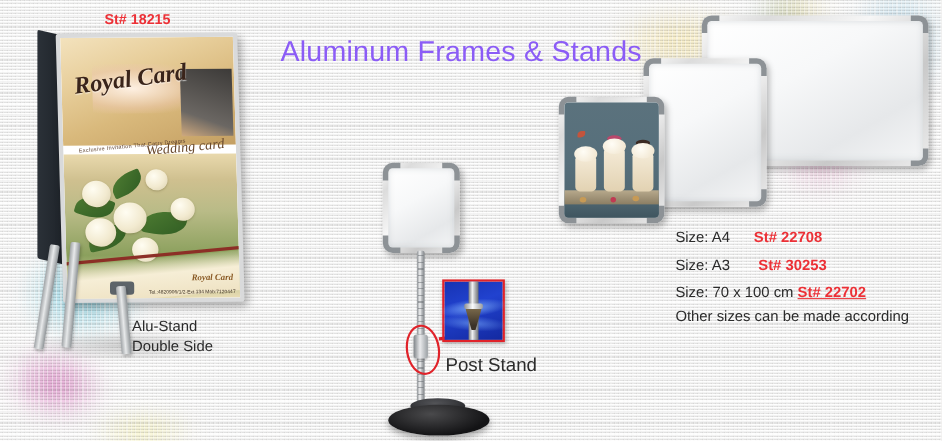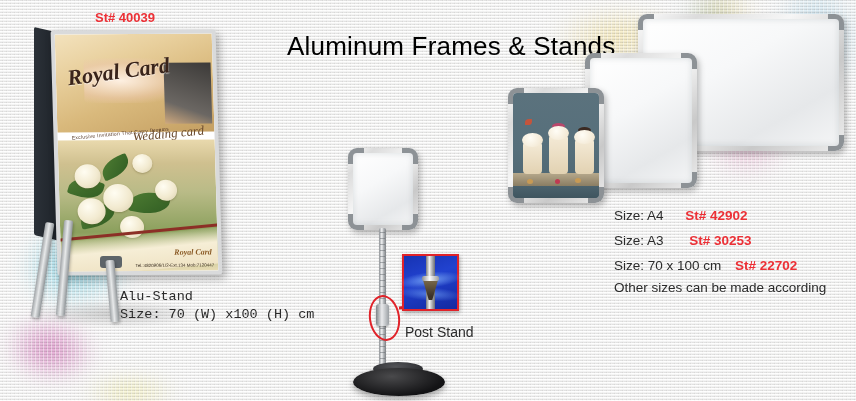--- a/index.html
+++ b/index.html
@@ -53,29 +53,29 @@
   .paper-grain{
     position:absolute;inset:0;pointer-events:none;
     background:
       repeating-linear-gradient(0deg, rgba(255,255,255,0) 0 2px, rgba(150,150,150,.10) 2px 3px),
       repeating-linear-gradient(90deg, rgba(255,255,255,0) 0 3px, rgba(255,255,255,.45) 3px 4px);
   }
 
   
   .title{
     position:absolute;left:255px;top:31px;
-    font-size:26px;color:#000000;letter-spacing:.2px;white-space:nowrap;margin-left:32px;
+    font-size:26px;color:#8b5cf6;letter-spacing:.2px;white-space:nowrap;
   }
   .stnum-top{
     position:absolute;left:95px;top:10px;
     font-size:13px;color:#ec3036;font-weight:bold;white-space:nowrap;
   }
   .blk{position:absolute;color:#2b2b2b;font-size:13.5px;line-height:18px;white-space:nowrap;}
-  .blk-alu{left:120px;top:288px;font-family:Liberation Mono, monospace;}
-  .blk-post{left:405px;top:323px;font-size:14px;line-height:18px;}
+  .blk-alu{left:120px;top:288px;}
+  .blk-post{left:405px;top:323px;font-size:17px;line-height:18px;}
   .blk-sizes{left:614px;top:203px;font-size:13.5px;line-height:25px;}
   .blk-sizes .rowline{white-space:nowrap;}
   .sn{color:#ec3036;font-weight:bold;}
   .blk-sizes .note{line-height:20px;display:block;}
   .post-row{display:block;white-space:nowrap;}
   .post-row .sn{margin-left:10px;}
   .clip-right{position:absolute;left:405px;top:323px;width:104px;height:58px;overflow:hidden;}
 
   
   .frame{position:absolute;border-radius:9px;
@@ -210,21 +210,21 @@
 <div id="page">
 
   <div class="paper-base"></div>
   <div class="wash wash-tr"></div>
   <div class="wash wash-tr2"></div>
   <div class="wash wash-bl-cyan"></div>
   <div class="wash wash-bl-mag"></div>
   <div class="wash wash-b-yellow"></div>
   <div class="paper-grain"></div>
 
-  <div class="stnum-top">St# 40039</div>
+  <div class="stnum-top">St# 18215</div>
   <div class="title">Aluminum Frames &amp; Stands</div>
 
   <div id="a-stand">
     <div class="shadow-soft" style="left:10px;top:276px;width:180px;height:28px;"></div>
     <div class="as-board"></div>
 
     <div class="as-poster">
       <div class="pa pa-top">
         <div class="pa-hands"></div>
         <div class="pa-suit"></div>
@@ -252,21 +252,21 @@
     </div>
 
     <div class="leg leg-l"></div>
     <div class="leg leg-l2"></div>
     <div class="as-hinge"></div>
     <div class="leg leg-r"></div>
   </div>
 
   <div class="blk blk-alu">
     <div>Alu-Stand</div>
-    <div>Size: 70 (W) x100 (H) cm</div>
+    <div>Double Side</div>
   </div>
 
   <div id="post-stand">
     <div id="ps-frame" class="frame">
       <span class="corner c-tl"></span>
       <span class="corner c-tr"></span>
       <span class="corner c-bl"></span>
       <span class="corner c-br"></span>
       <div class="inner"></div>
     </div>
@@ -335,26 +335,26 @@
         <div class="ms-nut" style="left:14px;bottom:14px;"></div>
         <div class="ms-berry" style="left:42px;bottom:14px;"></div>
         <div class="ms-nut" style="left:62px;bottom:15px;"></div>
       </div>
     </div>
   </div>
 
   <div class="blk blk-sizes">
     <div class="rowline">
       <span>Size: A4</span>
-      <span class="sn" style="margin-left:18px;">St# 42902</span>
+      <span class="sn" style="margin-left:18px;">St# 22708</span>
     </div>
     <div class="rowline">
       <span>Size: A3</span>
       <span class="sn" style="margin-left:22px;">St# 30253</span>
     </div>
     <div class="rowline">
       <span>Size: 70 x 100 cm</span>
-      <span class="sn" style="margin-left:10px;">St# 22702</span>
+      <span class="sn" style="text-decoration:underline;">St# 22702</span>
     </div>
     <span class="note">Other sizes can be made according</span>
   </div>
 
 </div>
 
 </body></html>

